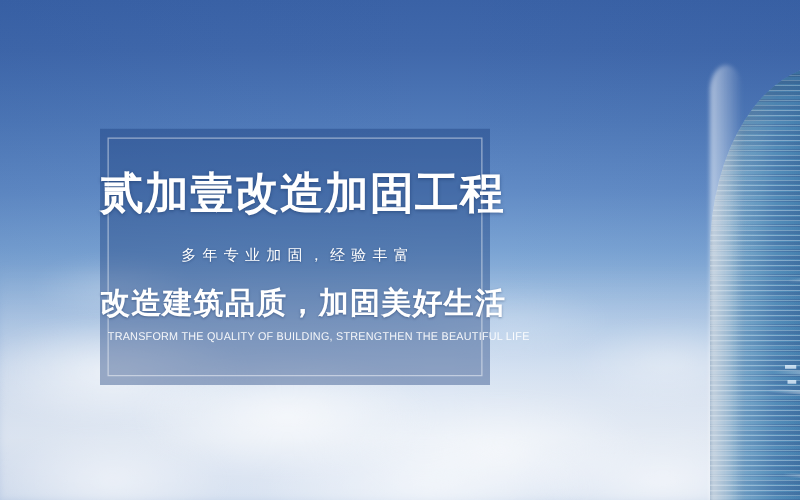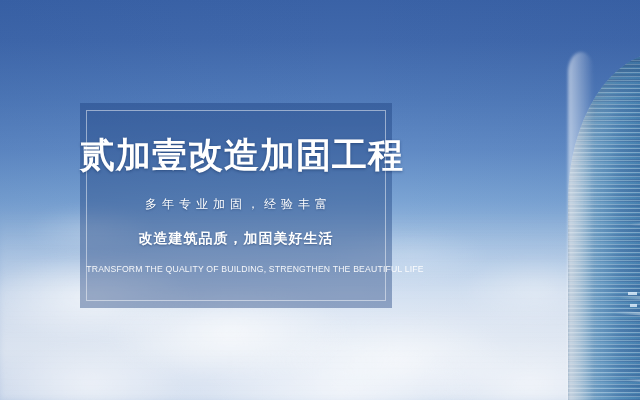--- a/index.html
+++ b/index.html
@@ -194,21 +194,21 @@
     color: #ffffff;
     letter-spacing: 5px;
     text-indent: 5px;
     line-height: 1;
     text-shadow: 0 1px 2px rgba(10,35,80,0.40);
     white-space: nowrap;
   }
   .tagline {
     position: absolute;
     left: 0; right: 0; top: 128px;
-    font-size: 14px;
+    font-size: 24px;
     font-weight: bold;
     color: #ffffff;
     letter-spacing: 1px;
     line-height: 1;
     text-shadow: 0 1px 2px rgba(10,35,80,0.40);
     white-space: nowrap;
   }
   .english {
     position: absolute;
     left: 0; right: 0; top: 162px;

